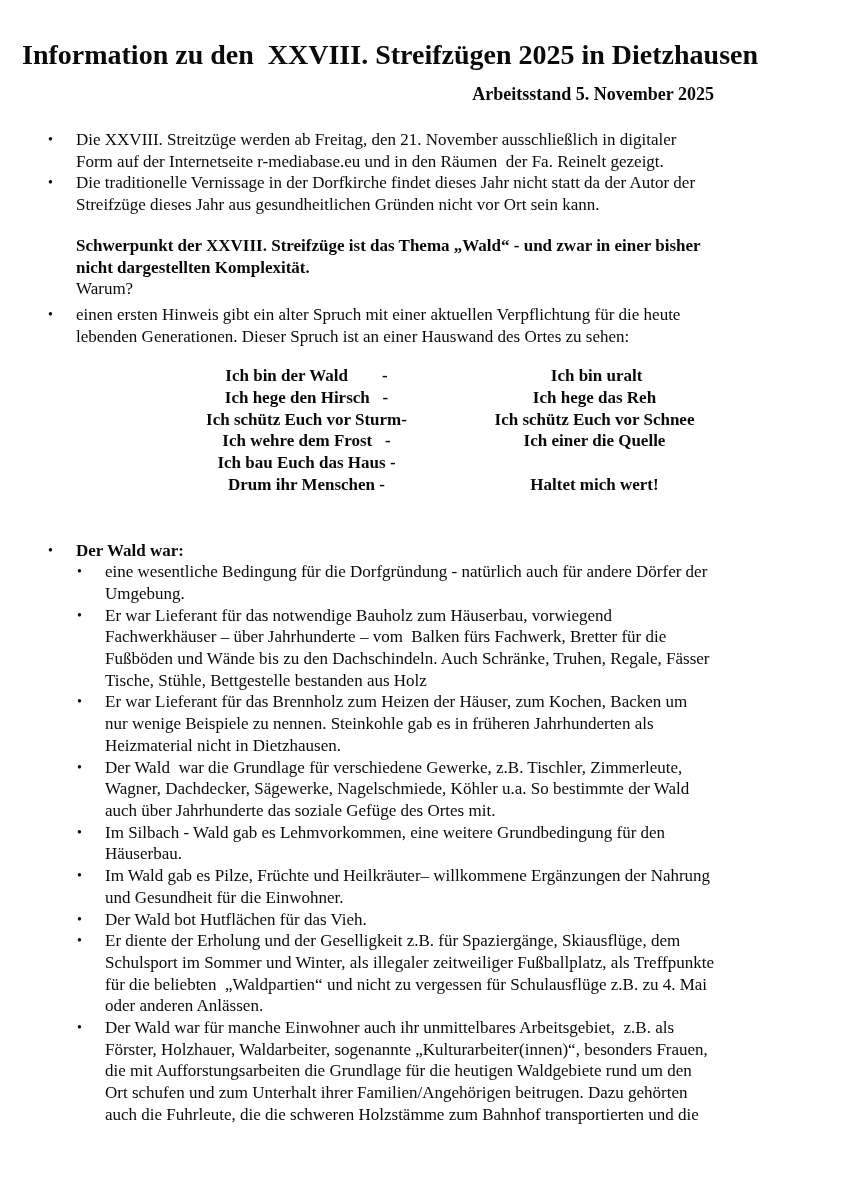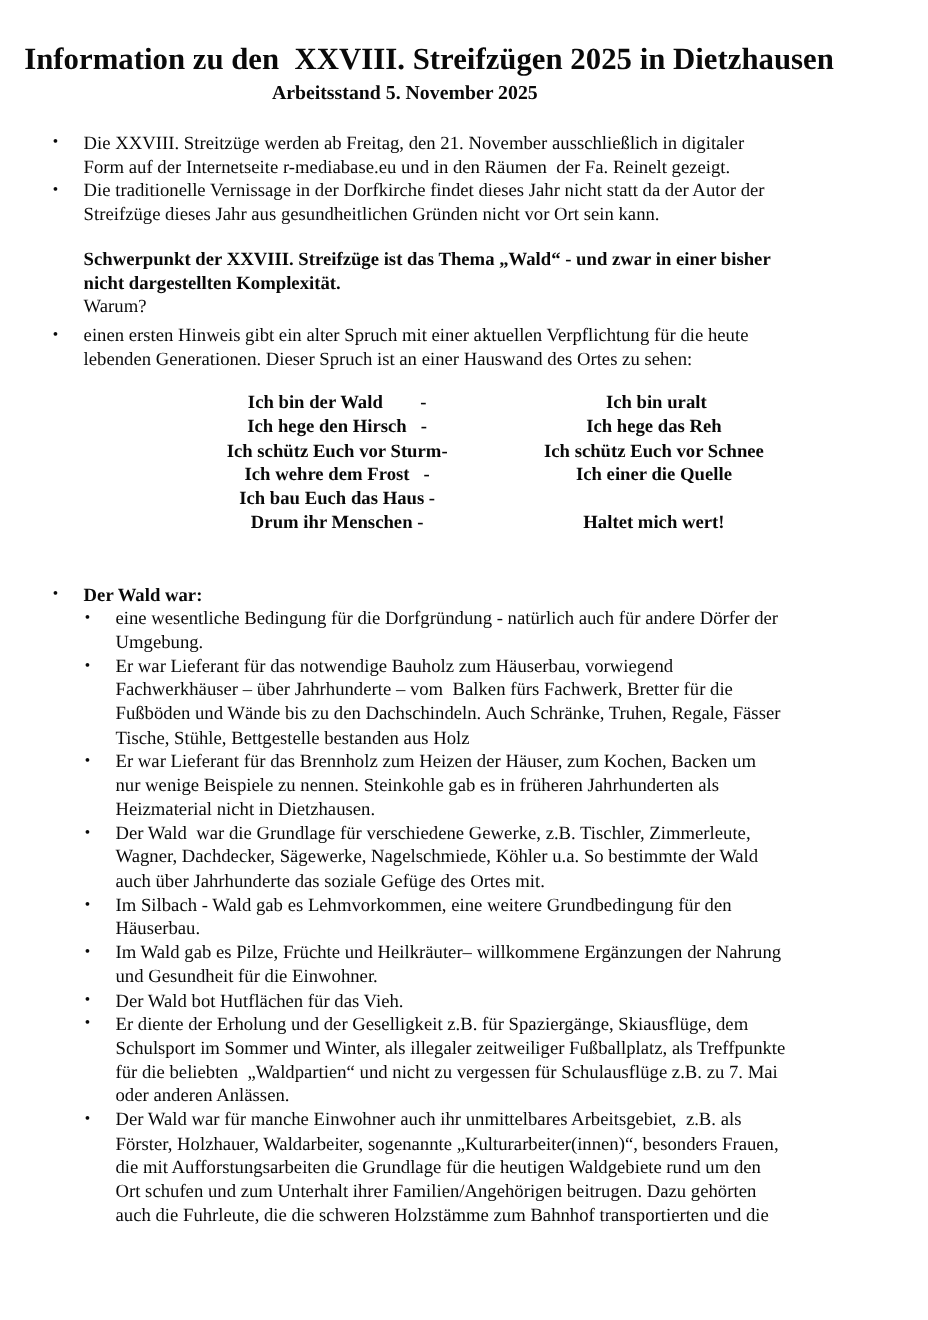--- a/index.html
+++ b/index.html
@@ -24,25 +24,26 @@
     text-align: center;
   }
   .doc-title {
     font-size: 28px;
     font-weight: bold;
     line-height: 33px;
     white-space: pre;
     letter-spacing: 0px;
   }
   .doc-subtitle {
-    margin-top: 2px;
+    margin-top: 12px;
     font-size: 18px;
     font-weight: bold;
     line-height: 22px;
     white-space: pre-wrap;
+    text-align: right;
   }
   .intro { margin-top: 24px; }
   .b1 {
     display: grid;
     grid-template-columns: 28px 1fr;
     margin: 0 50px 0 48px;
   }
   .b2 {
     display: grid;
     grid-template-columns: 28px 1fr;
@@ -157,21 +158,21 @@
     <div class="b2">
       <span class="dot">•</span>
       <div class="btext">Im Wald gab es Pilze, Früchte und Heilkräuter– willkommene Ergänzungen der Nahrung und Gesundheit für die Einwohner.</div>
     </div>
     <div class="b2">
       <span class="dot">•</span>
       <div class="btext">Der Wald bot Hutflächen für das Vieh.</div>
     </div>
     <div class="b2">
       <span class="dot">•</span>
-      <div class="btext">Er diente der Erholung und der Geselligkeit z.B. für Spaziergänge, Skiausflüge, dem Schulsport im Sommer und Winter, als illegaler zeitweiliger Fußballplatz, als Treffpunkte für die beliebten  „Waldpartien“ und nicht zu vergessen für Schulausflüge z.B. zu 7. Mai oder anderen Anlässen.</div>
+      <div class="btext">Er diente der Erholung und der Geselligkeit z.B. für Spaziergänge, Skiausflüge, dem Schulsport im Sommer und Winter, als illegaler zeitweiliger Fußballplatz, als Treffpunkte für die beliebten  „Waldpartien“ und nicht zu vergessen für Schulausflüge z.B. zu 4. Mai oder anderen Anlässen.</div>
     </div>
     <div class="b2">
       <span class="dot">•</span>
       <div class="btext">Der Wald war für manche Einwohner auch ihr unmittelbares Arbeitsgebiet,  z.B. als Förster, Holzhauer, Waldarbeiter, sogenannte „Kulturarbeiter(innen)“, besonders Frauen, die mit Aufforstungsarbeiten die Grundlage für die heutigen Waldgebiete rund um den Ort schufen und zum Unterhalt ihrer Familien/Angehörigen beitrugen. Dazu gehörten auch die Fuhrleute, die die schweren Holzstämme zum Bahnhof transportierten und die</div>
     </div>
   </div>
 
 </div>
 
 </body></html>

